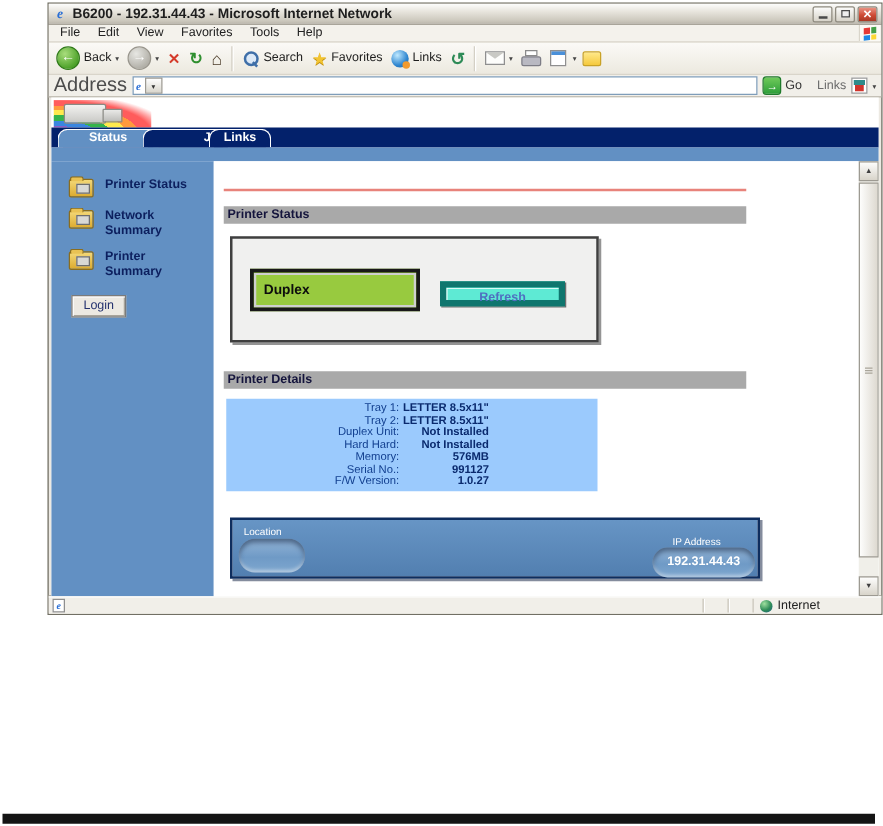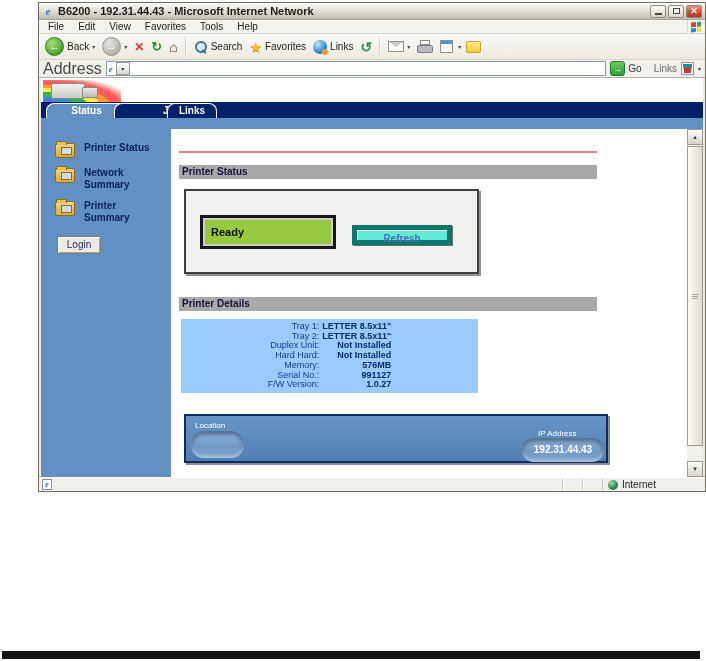--- a/index.html
+++ b/index.html
@@ -315,21 +315,21 @@
         </div>
         <div class="login-btn">Login</div>
       </div>
 
       <div class="main">
         <div class="red-rule"></div>
 
         <div class="sec-head h1">Printer Status</div>
 
         <div class="status-panel">
-          <div class="lcd">Ready</div>
+          <div class="lcd">Duplex</div>
           <div class="refresh-btn">Refresh</div>
         </div>
 
         <div class="sec-head h2">Printer Details</div>
 
         <div class="details-panel">
           <table class="details">
             <tbody>
                 <tr>
               <td class="lbl">Tray 1:</td>

